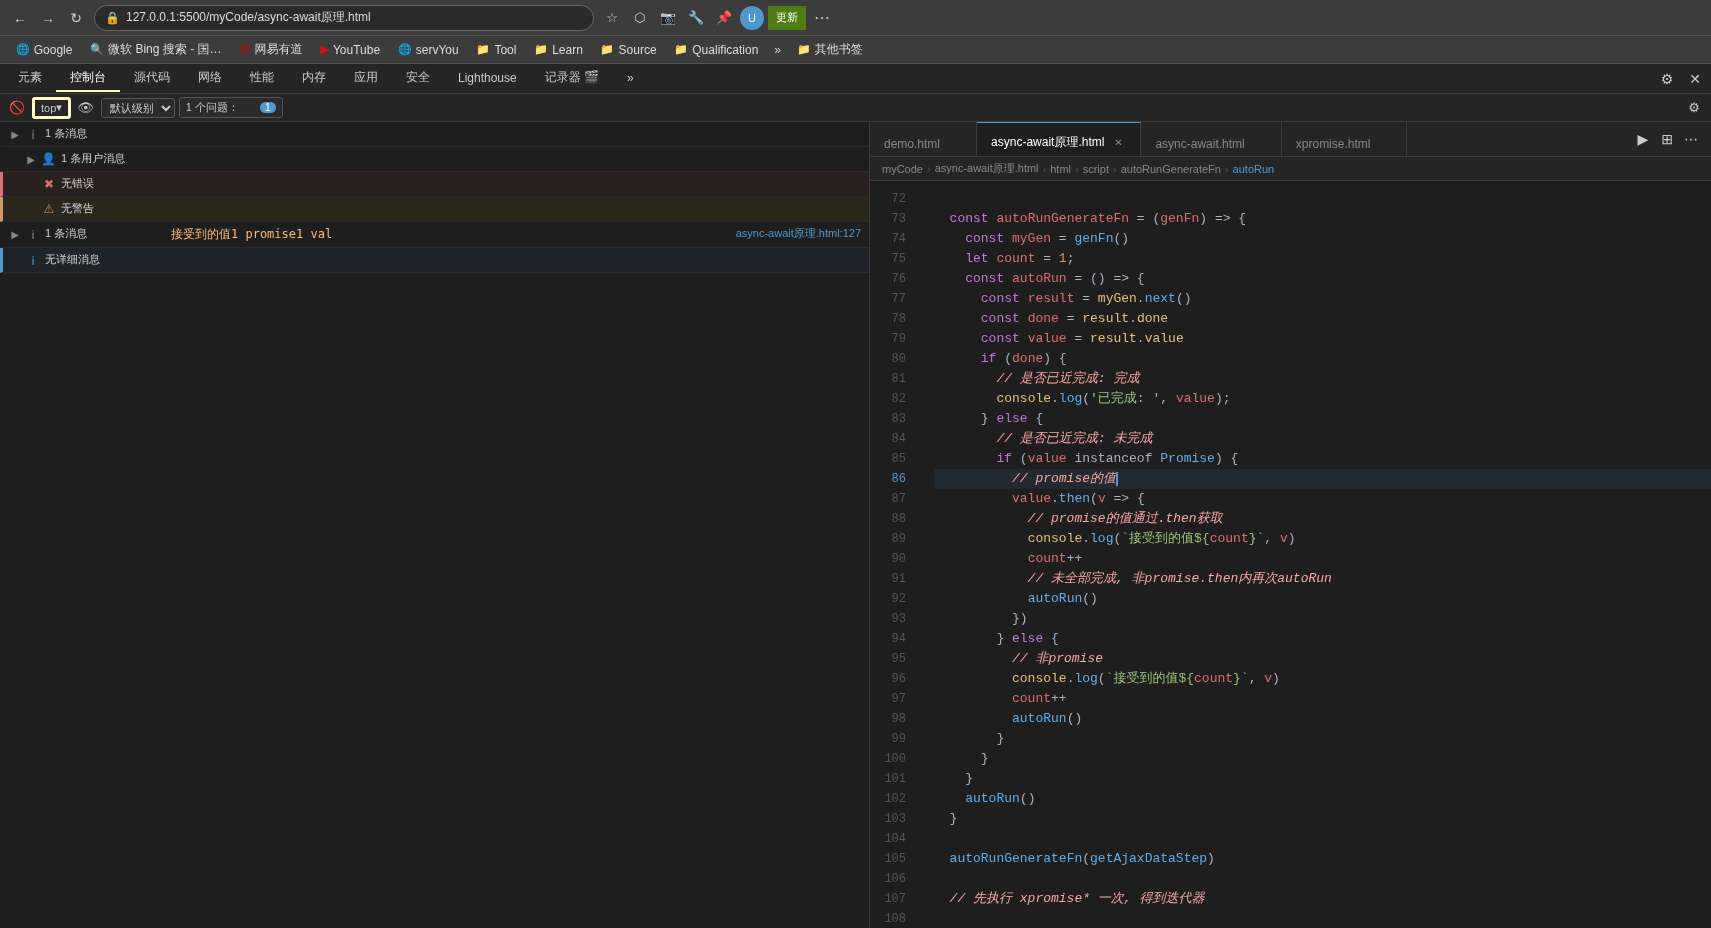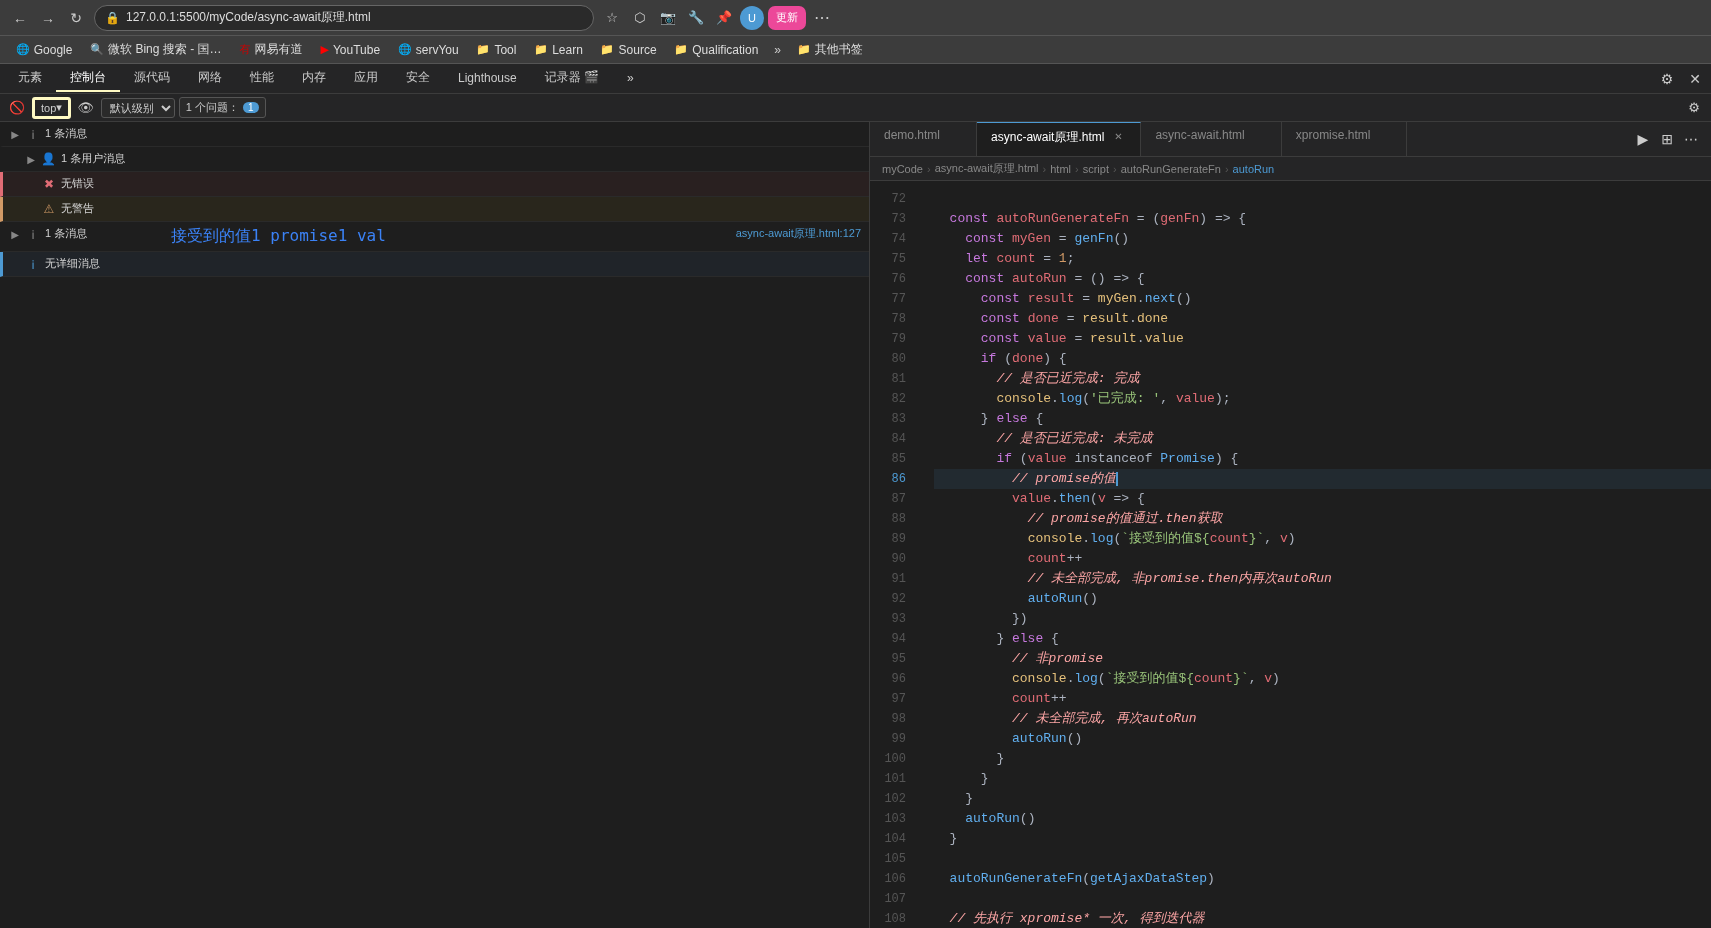--- a/index.html
+++ b/index.html
@@ -24,52 +24,52 @@
     .devtools-tab { padding: 4px 14px; font-size: 12px; color: #ccc; cursor: pointer; border-bottom: 2px solid transparent; }
     .devtools-tab.active { color: #fff; border-bottom: 2px solid #fef9c3; }
     .devtools-tab-actions { margin-left: auto; display: flex; gap: 4px; }
     .tab-action-btn { width: 24px; height: 24px; background: transparent; border: none; color: #ccc; cursor: pointer; font-size: 14px; display: flex; align-items: center; justify-content: center; }
 
     
     .console-toolbar { background: #252526; height: 28px; display: flex; align-items: center; padding: 0 6px; gap: 4px; border-bottom: 1px solid #3c3c3c; }
     .toolbar-btn { width: 22px; height: 22px; background: transparent; border: none; color: #ccc; cursor: pointer; font-size: 13px; display: flex; align-items: center; justify-content: center; border-radius: 3px; }
     .level-dropdown { background: #2a2a2a; border: 1px solid #555; color: #ccc; font-size: 11px; padding: 2px 4px; border-radius: 3px; cursor: pointer; height: 20px; }
     .filter-input { flex: 1; background: #1e1e1e; border: 1px solid #444; color: #ccc; font-size: 11px; padding: 2px 8px; border-radius: 3px; height: 20px; max-width: 350px; }
-    .issue-badge { background: #2a2a2a; border: 1px solid #555; border-radius: 3px; padding: 2px 6px; font-size: 11px; color: #ccc; display: flex; align-items: center; gap: 4px; }
+    .issue-badge { background: #2a2a2a; border: 1px solid #555; border-radius: 3px; padding: 2px 6px; font-size: 11px; color: #ccc; display: flex; align-items: center; gap: 21px; }
     .issue-count { background: #4d9ad3; border-radius: 8px; padding: 0 5px; font-size: 10px; color: #fff; }
     .toolbar-settings { width: 22px; height: 22px; background: transparent; border: none; color: #ccc; cursor: pointer; font-size: 13px; margin-left: auto; }
 
     
     .main-layout { display: flex; height: calc(100vh - 94px); }
 
     
     .console-panel { width: 870px; background: #1e1e1e; display: flex; flex-direction: column; border-right: 1px solid #3c3c3c; }
     .console-messages { flex: 1; overflow-y: auto; }
 
     
     .console-msg { display: flex; align-items: flex-start; border-bottom: 1px solid #2a2a2a; min-height: 24px; padding: 2px 0; }
     .msg-left { display: flex; align-items: flex-start; padding: 2px 6px; gap: 4px; min-width: 160px; }
     .msg-icon { width: 16px; height: 16px; display: flex; align-items: center; justify-content: center; font-size: 12px; flex-shrink: 0; }
     .expand-arrow { width: 12px; height: 16px; display: flex; align-items: center; justify-content: center; cursor: pointer; color: #888; font-size: 10px; }
     .msg-label { font-size: 11px; color: #d4d4d4; text-align: center; }
-    .msg-content { flex: 1; padding: 2px 8px; font-size: 16px; color: #3b82f6; font-family: 'Consolas', monospace; }
+    .msg-content { flex: 1; padding: 2px 8px; font-size: 12px; color: #fdba74; font-family: 'Consolas', monospace; }
     .msg-source { margin-left: auto; padding: 2px 8px; font-size: 11px; color: #4d9ad3; cursor: pointer; white-space: nowrap; }
 
     .error-msg { background: rgba(255, 80, 80, 0.05); border-left: 3px solid #e06c75; }
     .error-msg .msg-icon { color: #e06c75; }
     .warn-msg { background: rgba(255, 200, 0, 0.05); border-left: 3px solid #d19a66; }
     .warn-msg .msg-icon { color: #d19a66; }
     .info-msg { background: rgba(80, 150, 255, 0.05); border-left: 3px solid #4d9ad3; }
     .info-msg .msg-icon { color: #4d9ad3; }
     .log-msg { border-left: 3px solid transparent; }
 
     
     .code-editor { flex: 1; background: #1e1e1e; display: flex; flex-direction: column; }
     .editor-tabs { background: #252526; height: 35px; display: flex; align-items: center; border-bottom: 1px solid #3c3c3c; overflow-x: auto; }
-    .editor-tab { display: flex; align-items: flex-start; gap: 6px; padding: 6px 14px; font-size: 12px; color: #888; cursor: pointer; border-right: 1px solid #3c3c3c; white-space: nowrap; height: 35px; }
+    .editor-tab { display: flex; align-items: flex-end; gap: 6px; padding: 6px 14px; font-size: 12px; color: #888; cursor: pointer; border-right: 1px solid #3c3c3c; white-space: nowrap; height: 35px; }
     .editor-tab.active { background: #1e1e1e; color: #fff; border-top: 1px solid #4d9ad3; }
     .tab-close { width: 16px; height: 16px; display: flex; align-items: center; justify-content: center; border-radius: 2px; font-size: 10px; color: #888; }
     .editor-tab-actions { margin-left: auto; display: flex; padding-right: 8px; }
 
     
     .breadcrumb-bar { background: #252526; padding: 4px 12px; font-size: 11px; color: #888; border-bottom: 1px solid #3c3c3c; display: flex; align-items: center; gap: 4px; }
     .breadcrumb-sep { color: #555; }
     .breadcrumb-item { color: #888; cursor: pointer; }
     .breadcrumb-item.current { color: #4d9ad3; }
 
@@ -109,21 +109,21 @@
     <span style="color:#888;margin-right:6px;">🔒</span>
     <span>127.0.0.1:5500/myCode/async-await原理.html</span>
   </div>
   <div class="browser-actions">
     <button class="action-btn">☆</button>
     <button class="action-btn">⬡</button>
     <button class="action-btn">📷</button>
     <button class="action-btn">🔧</button>
     <button class="action-btn">📌</button>
     <button class="action-btn" style="width:24px;height:24px;border-radius:50%;background:#4d9ad3;color:#fff;border:none;font-size:11px;cursor:pointer;">U</button>
-    <button class="nav-btn" style="padding:4px 8px;border-radius:7px;background:#ec4899;color:#fff;font-size:11px;width:auto;">
+    <button class="nav-btn" style="padding:4px 8px;border-radius:1px;background:#4d7c0f;color:#fff;font-size:11px;width:auto;">
       <span>更新</span>
     </button>
     <button class="nav-btn" style="font-size:16px;">⋯</button>
   </div>
 </div>
 
 <div class="bookmarks-bar">
   <div class="bookmark-item">
     <span class="bookmark-icon">🌐</span>
     <span>Google</span>
@@ -370,21 +370,20 @@
         <div class="code-line"><span class="cmt">            // promise的值通过.then获取</span></div>
         <div class="code-line"><span class="plain">            </span><span class="prop">console</span><span class="plain">.</span><span class="fn">log</span><span class="plain">(</span><span class="str">`接受到的值${</span><span class="var">count</span><span class="str">}`</span><span class="plain">, </span><span class="var">v</span><span class="plain">)</span></div>
         <div class="code-line"><span class="plain">            </span><span class="var">count</span><span class="plain">++</span></div>
         <div class="code-line"><span class="cmt">            // 未全部完成, 非promise.then内再次autoRun</span></div>
         <div class="code-line"><span class="plain">            </span><span class="fn">autoRun</span><span class="plain">()</span></div>
         <div class="code-line"><span class="plain">          })</span></div>
         <div class="code-line"><span class="plain">        } </span><span class="kw">else</span><span class="plain"> {</span></div>
         <div class="code-line"><span class="cmt">          // 非promise</span></div>
         <div class="code-line"><span class="plain">          </span><span class="prop">console</span><span class="plain">.</span><span class="fn">log</span><span class="plain">(</span><span class="str">`接受到的值${</span><span class="var">count</span><span class="str">}`</span><span class="plain">, </span><span class="var">v</span><span class="plain">)</span></div>
         <div class="code-line"><span class="plain">          </span><span class="var">count</span><span class="plain">++</span></div>
-        <div class="code-line"><span class="cmt">          // 未全部完成, 再次autoRun</span></div>
         <div class="code-line"><span class="plain">          </span><span class="fn">autoRun</span><span class="plain">()</span></div>
         <div class="code-line"><span class="plain">        }</span></div>
         <div class="code-line"><span class="plain">      }</span></div>
         <div class="code-line"><span class="plain">    }</span></div>
         <div class="code-line"><span class="plain">    </span><span class="fn">autoRun</span><span class="plain">()</span></div>
         <div class="code-line"><span class="plain">  }</span></div>
         <div class="code-line"><span class="plain">&nbsp;</span></div>
         <div class="code-line"><span class="plain">  </span><span class="fn">autoRunGenerateFn</span><span class="plain">(</span><span class="fn">getAjaxDataStep</span><span class="plain">)</span></div>
         <div class="code-line"><span class="plain">&nbsp;</span></div>
         <div class="code-line"><span class="cmt">  // 先执行 xpromise* 一次, 得到迭代器</span></div>

